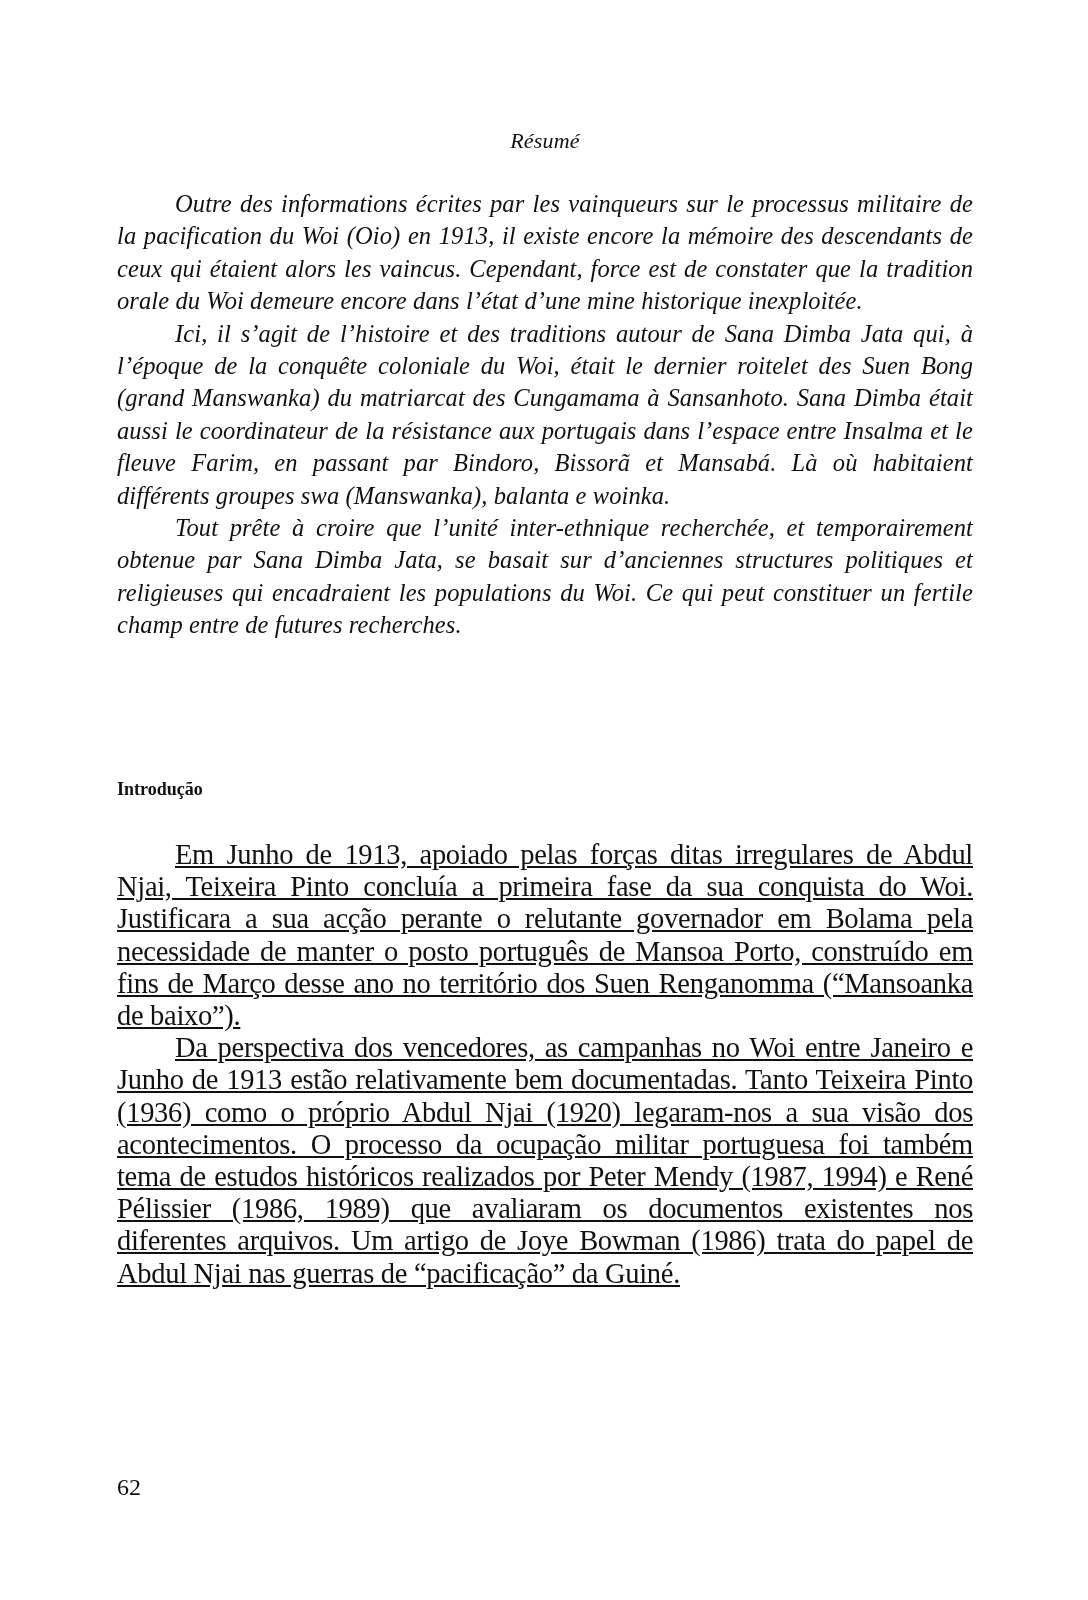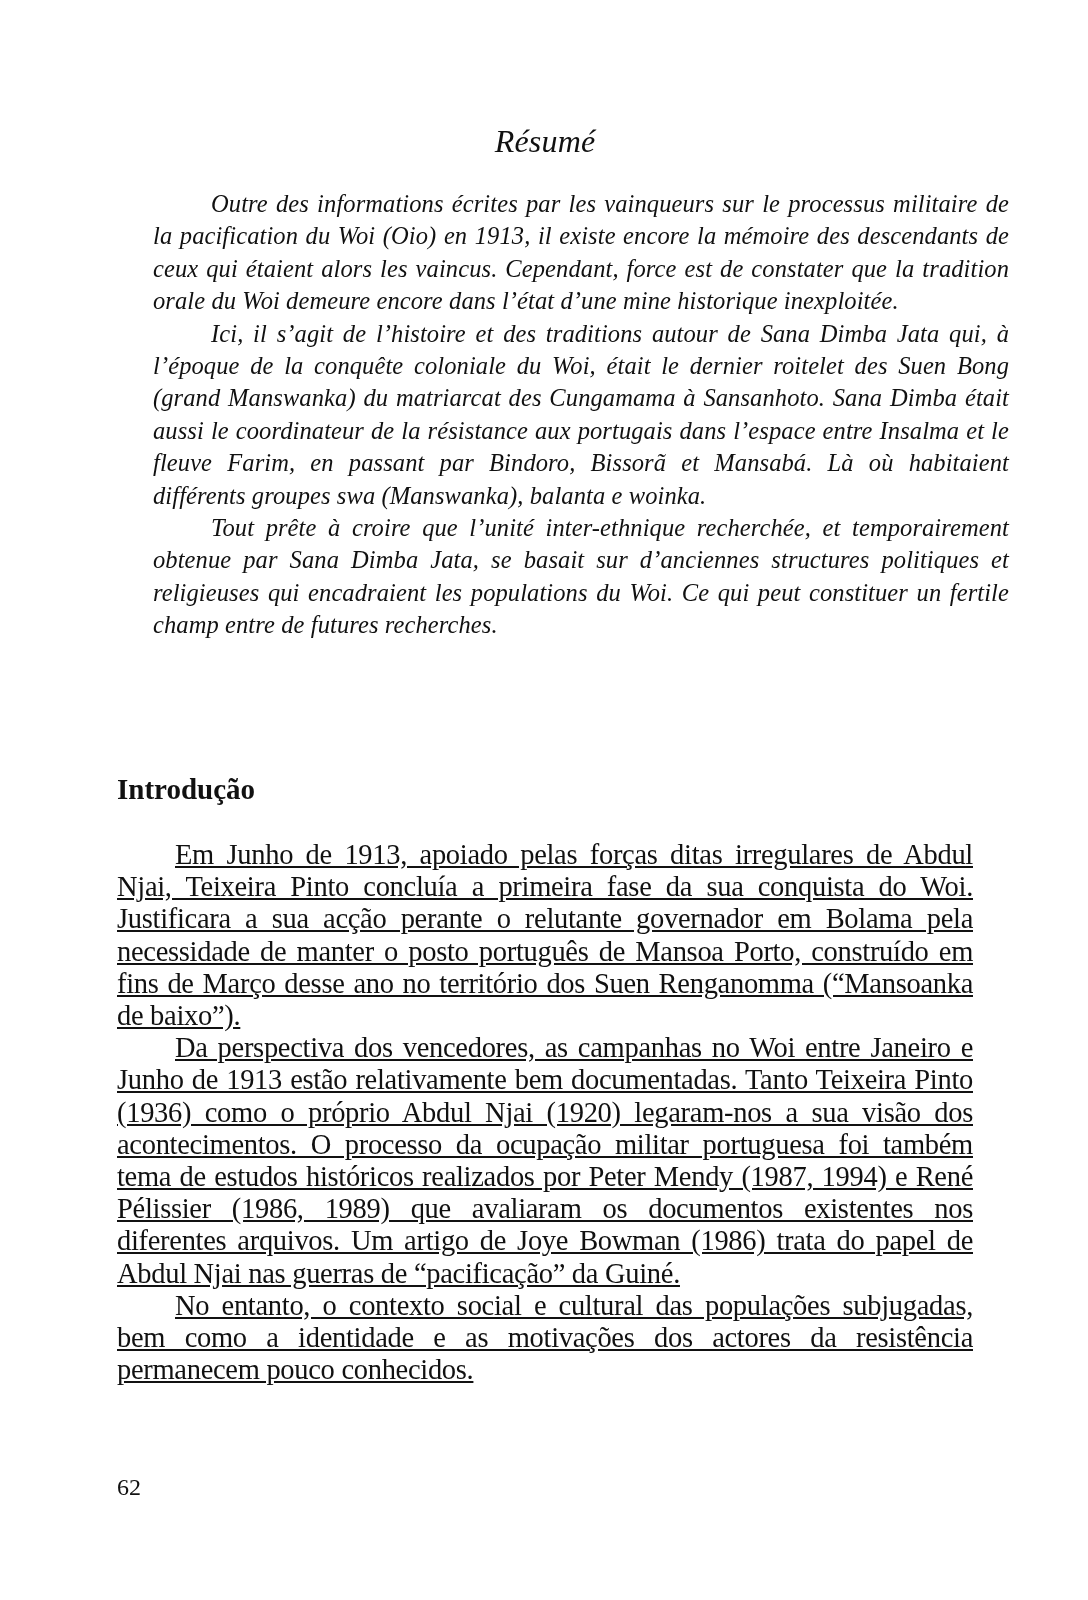--- a/index.html
+++ b/index.html
@@ -21,46 +21,45 @@
       top: 0;
       width: 856px;
     }
     .resume-title {
       position: absolute;
       top: 126px;
       left: 0;
       width: 856px;
       text-align: center;
       font-style: italic;
-      font-size: 32px;
+      font-size: 22px;
       line-height: 30px;
       letter-spacing: 0.2px;
     }
     .resume-body {
       position: absolute;
       top: 188px;
       left: 0;
       width: 856px;
       font-style: italic;
       font-size: 24.5px;
       line-height: 32.4px;
       text-align: justify;
       letter-spacing: 0.1px;
-      margin-left: 36px;
     }
     .resume-body p {
       margin: 0;
       text-indent: 58px;
     }
     .section-title {
       position: absolute;
       top: 772px;
       left: 0;
       font-weight: bold;
-      font-size: 29px;
+      font-size: 18px;
       line-height: 34px;
     }
     .intro-body {
       position: absolute;
       top: 839px;
       left: 0;
       width: 856px;
       font-size: 28.5px;
       line-height: 32.2px;
       text-align: justify;
@@ -90,18 +89,17 @@
     <p>Outre des informations écrites par les vainqueurs sur le processus militaire de la pacification du Woi (Oio) en 1913, il existe encore la mémoire des descendants de ceux qui étaient alors les vaincus. Cependant, force est de constater que la tradition orale du Woi demeure encore dans l’état d’une mine historique inexploitée.</p>
     <p>Ici, il s’agit de l’histoire et des traditions autour de Sana Dimba Jata qui, à l’époque de la conquête coloniale du Woi, était le dernier roitelet des Suen Bong (grand Manswanka) du matriarcat des Cungamama à Sansanhoto. Sana Dimba était aussi le coordinateur de la résistance aux portugais dans l’espace entre Insalma et le fleuve Farim, en passant par Bindoro, Bissorã et Mansabá. Là où habitaient différents groupes swa (Manswanka), balanta e woinka.</p>
     <p>Tout prête à croire que l’unité inter-ethnique recherchée, et temporairement obtenue par Sana Dimba Jata, se basait sur d’anciennes structures politiques et religieuses qui encadraient les populations du Woi. Ce qui peut constituer un fertile champ entre de futures recherches.</p>
   </div>
 
   <div class="section-title">Introdução</div>
 
   <div class="intro-body">
     <p>Em Junho de 1913, apoiado pelas forças ditas irregulares de Abdul Njai, Teixeira Pinto concluía a primeira fase da sua conquista do Woi. Justificara a sua acção perante o relutante governador em Bolama pela necessidade de manter o posto português de Mansoa Porto, construído em fins de Março desse ano no território dos Suen Renganomma (“Mansoanka de baixo”).</p>
     <p>Da perspectiva dos vencedores, as campanhas no Woi entre Janeiro e Junho de 1913 estão relativamente bem documentadas. Tanto Teixeira Pinto (1936) como o próprio Abdul Njai (1920) legaram-nos a sua visão dos acontecimentos. O processo da ocupação militar portuguesa foi também tema de estudos históricos realizados por Peter Mendy (1987, 1994) e René Pélissier (1986, 1989) que avaliaram os documentos existentes nos diferentes arquivos. Um artigo de Joye Bowman (1986) trata do papel de Abdul Njai nas guerras de “pacificação” da Guiné.</p>
-    <p>No entanto, o contexto social e cultural das populações subjugadas, bem como a identidade e as motivações dos actores da resistência permanecem pouco conhecidos.</p>
   </div>
 
   <div class="page-number">62</div>
 
 </div>
 
 </body></html>

